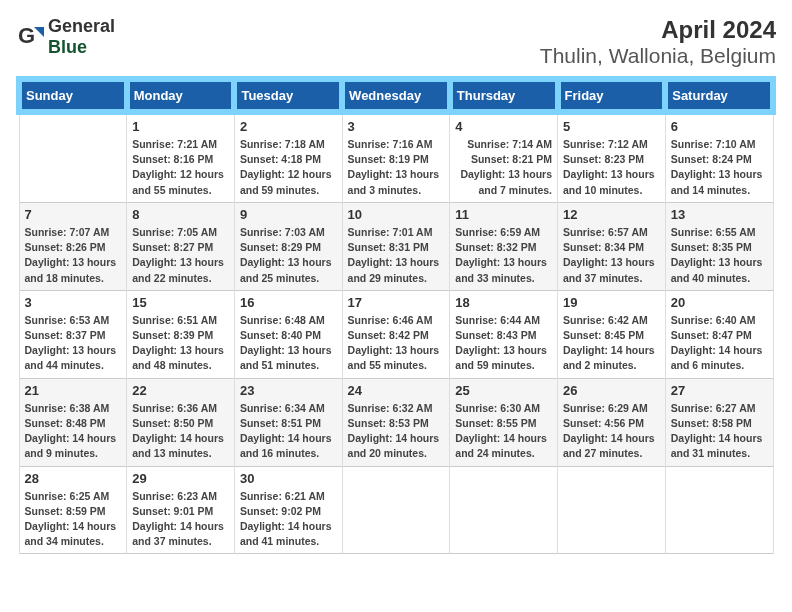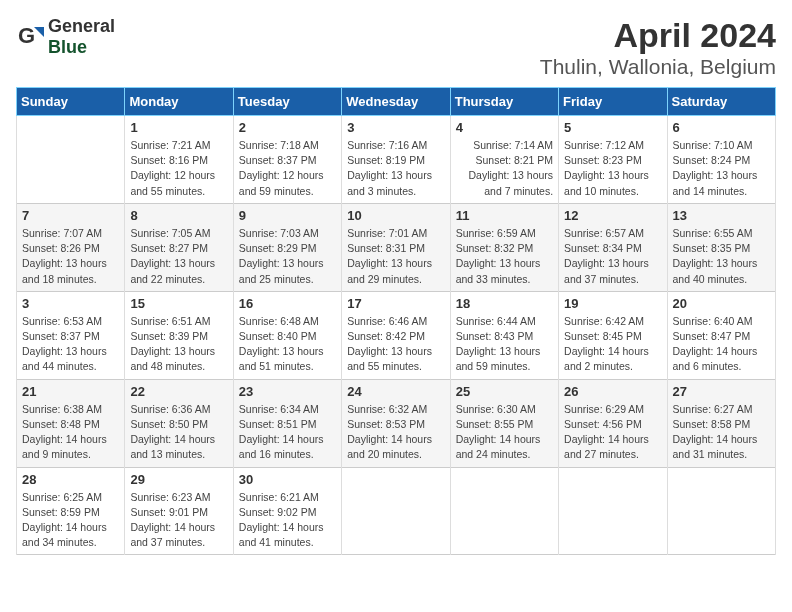--- a/index.html
+++ b/index.html
@@ -32,21 +32,21 @@
       color: #14532d;
     }
     .logo-icon {
       width: 28px;
       height: 28px;
     }
     .title-section {
       text-align: right;
     }
     .main-title {
-      font-size: 34px;
+      font-size: 24px;
       font-weight: bold;
       color: #333;
     }
     .subtitle {
       font-size: 21px;
       color: #555;
     }
     table {
       width: 100%;
       border-collapse: collapse;
@@ -54,21 +54,21 @@
     }
     thead tr {
       background-color: #1a5fa8;
       color: #fff;
     }
     thead th {
       padding: 6px 4px;
       text-align: left;
       font-size: 13px;
       font-weight: bold;
-      border: 1px solid #7dd3fc;
+      border: 6px solid #7dd3fc;
     }
     tbody tr {
       border-bottom: 1px solid #ccc;
     }
     tbody tr:nth-child(odd) {
       background: #fff;
     }
     tbody tr:nth-child(even) {
       background: #f5f5f5;
     }
@@ -83,20 +83,21 @@
       font-size: 13px;
       font-weight: bold;
       color: #333;
       display: block;
       margin-bottom: 3px;
     }
     .day-info {
       color: #444;
       font-size: 10.5px;
       line-height: 1.45;
+      font-weight: bold;
     }
     .empty-cell {
       background: #fff;
     }
   </style>
 </head>
 <body>
 
 <div class="header">
   <div class="logo">
@@ -133,21 +134,21 @@
         <td>
           <span class="day-number">1</span>
           <div class="day-info" style="white-space: pre-line;">Sunrise: 7:21 AM
 Sunset: 8:16 PM
 Daylight: 12 hours
 and 55 minutes.</div>
         </td>
         <td>
           <span class="day-number">2</span>
           <div class="day-info" style="white-space: pre-line;">Sunrise: 7:18 AM
-Sunset: 8:37 PM
+Sunset: 4:18 PM
 Daylight: 12 hours
 and 59 minutes.</div>
         </td>
         <td>
           <span class="day-number">3</span>
           <div class="day-info" style="white-space: pre-line;">Sunrise: 7:16 AM
 Sunset: 8:19 PM
 Daylight: 13 hours
 and 3 minutes.</div>
         </td>

